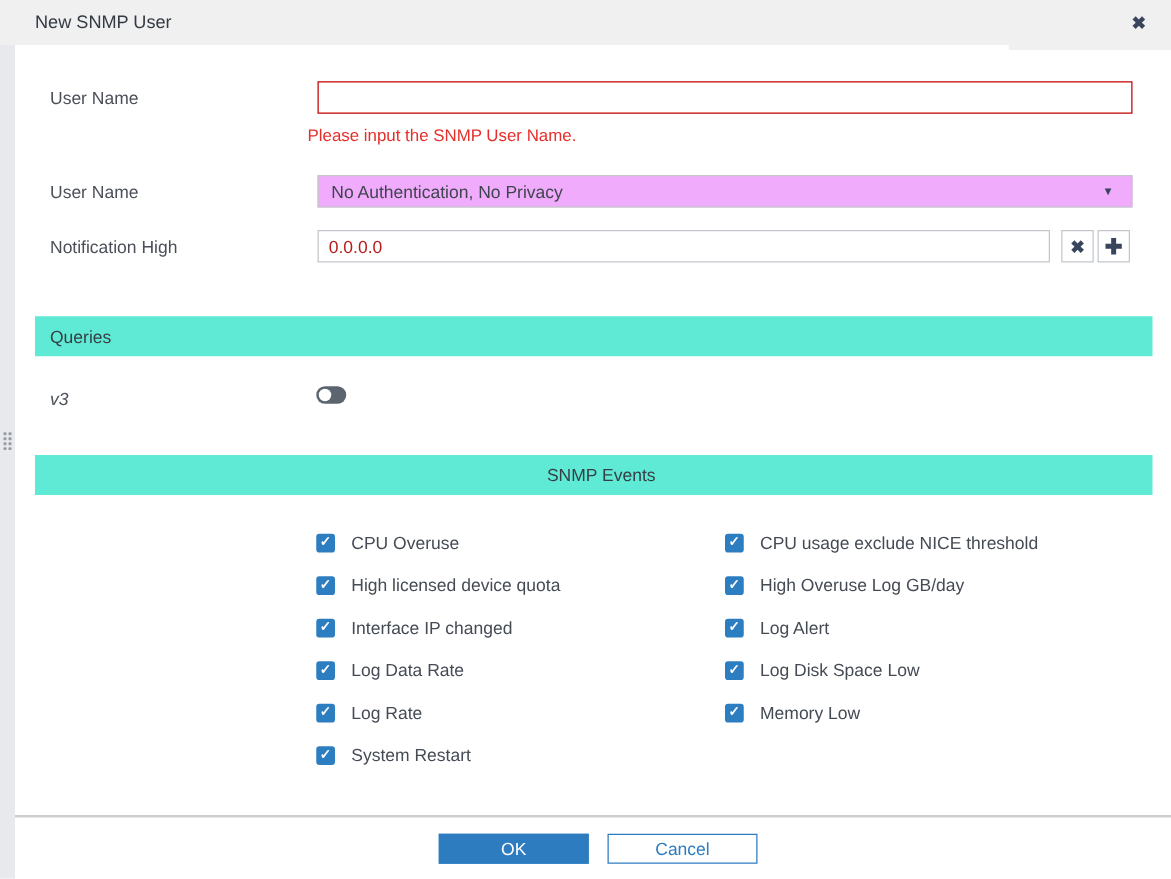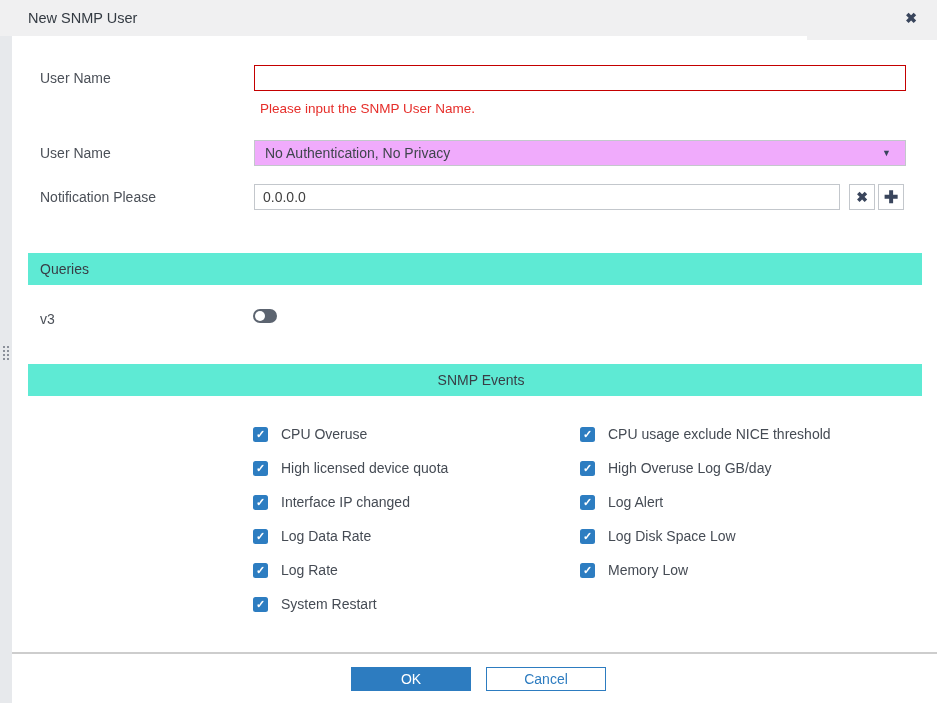--- a/index.html
+++ b/index.html
@@ -37,29 +37,29 @@
   .content {
     position: absolute; left: 12px; top: 36px; width: 795px; height: 667px;
     background: #fff;
   }
   .field-label {
     position: absolute; left: 28px; line-height: 26px; color: #4b5058;
   }
   .lbl-1 { top: 29px; }
   .lbl-2 { top: 104px; }
   .lbl-3 { top: 148px; }
-  .lbl-v3 { top: 270px; }
+  .lbl-v3 { top: 270px; font-style: italic; }
   input.txt {
     position: absolute; height: 26px; border: 1px solid #c3c7cc;
     font-family: "Liberation Sans", sans-serif; font-size: 14px;
-    color: #404040; padding: 0 8px; outline: none; background: #fff;
+    color: #b91c1c; padding: 0 8px; outline: none; background: #fff;
   }
   .input-username { left: 242px; top: 29px; width: 652px; border: 1.5px solid #c40000 !important; }
   .error-text {
-    position: absolute; left: 248px; top: 65px; font-size: 13.5px; color: #e62e2a;
+    position: absolute; left: 234px; top: 65px; font-size: 13.5px; color: #e62e2a;
   }
   .select {
     position: absolute; left: 242px; top: 104px; width: 652px; height: 26px;
     border: 1px solid #c3c7cc; background: #f0abfc; cursor: pointer;
     display: flex; align-items: center; padding: 0 10px; color: #3f454d;
   }
   .select .caret {
     margin-left: auto; font-size: 9px; color: #39455c; padding-right: 4px;
   }
   .input-hosts { left: 242px; top: 148px; width: 586px; }
@@ -133,21 +133,21 @@
   <div class="field-label lbl-1">User Name</div>
   <input class="txt input-username" type="text" value="" style="">
   <div class="error-text">Please input the SNMP User Name.</div>
 
   <div class="field-label lbl-2">User Name</div>
   <div class="select">
     <span>No Authentication, No Privacy</span>
     <span class="caret">▼</span>
   </div>
 
-  <div class="field-label lbl-3">Notification Please</div>
+  <div class="field-label lbl-3">Notification High</div>
   <input class="txt input-hosts" type="text" value="0.0.0.0" style="">
   <button class="sq-btn btn-remove">
     <span>✖</span>
   </button>
   <button class="sq-btn btn-add">
     <span>✚</span>
   </button>
 
   <div class="section-bar bar-queries">Queries</div>
   <div class="field-label lbl-v3">v3</div>

